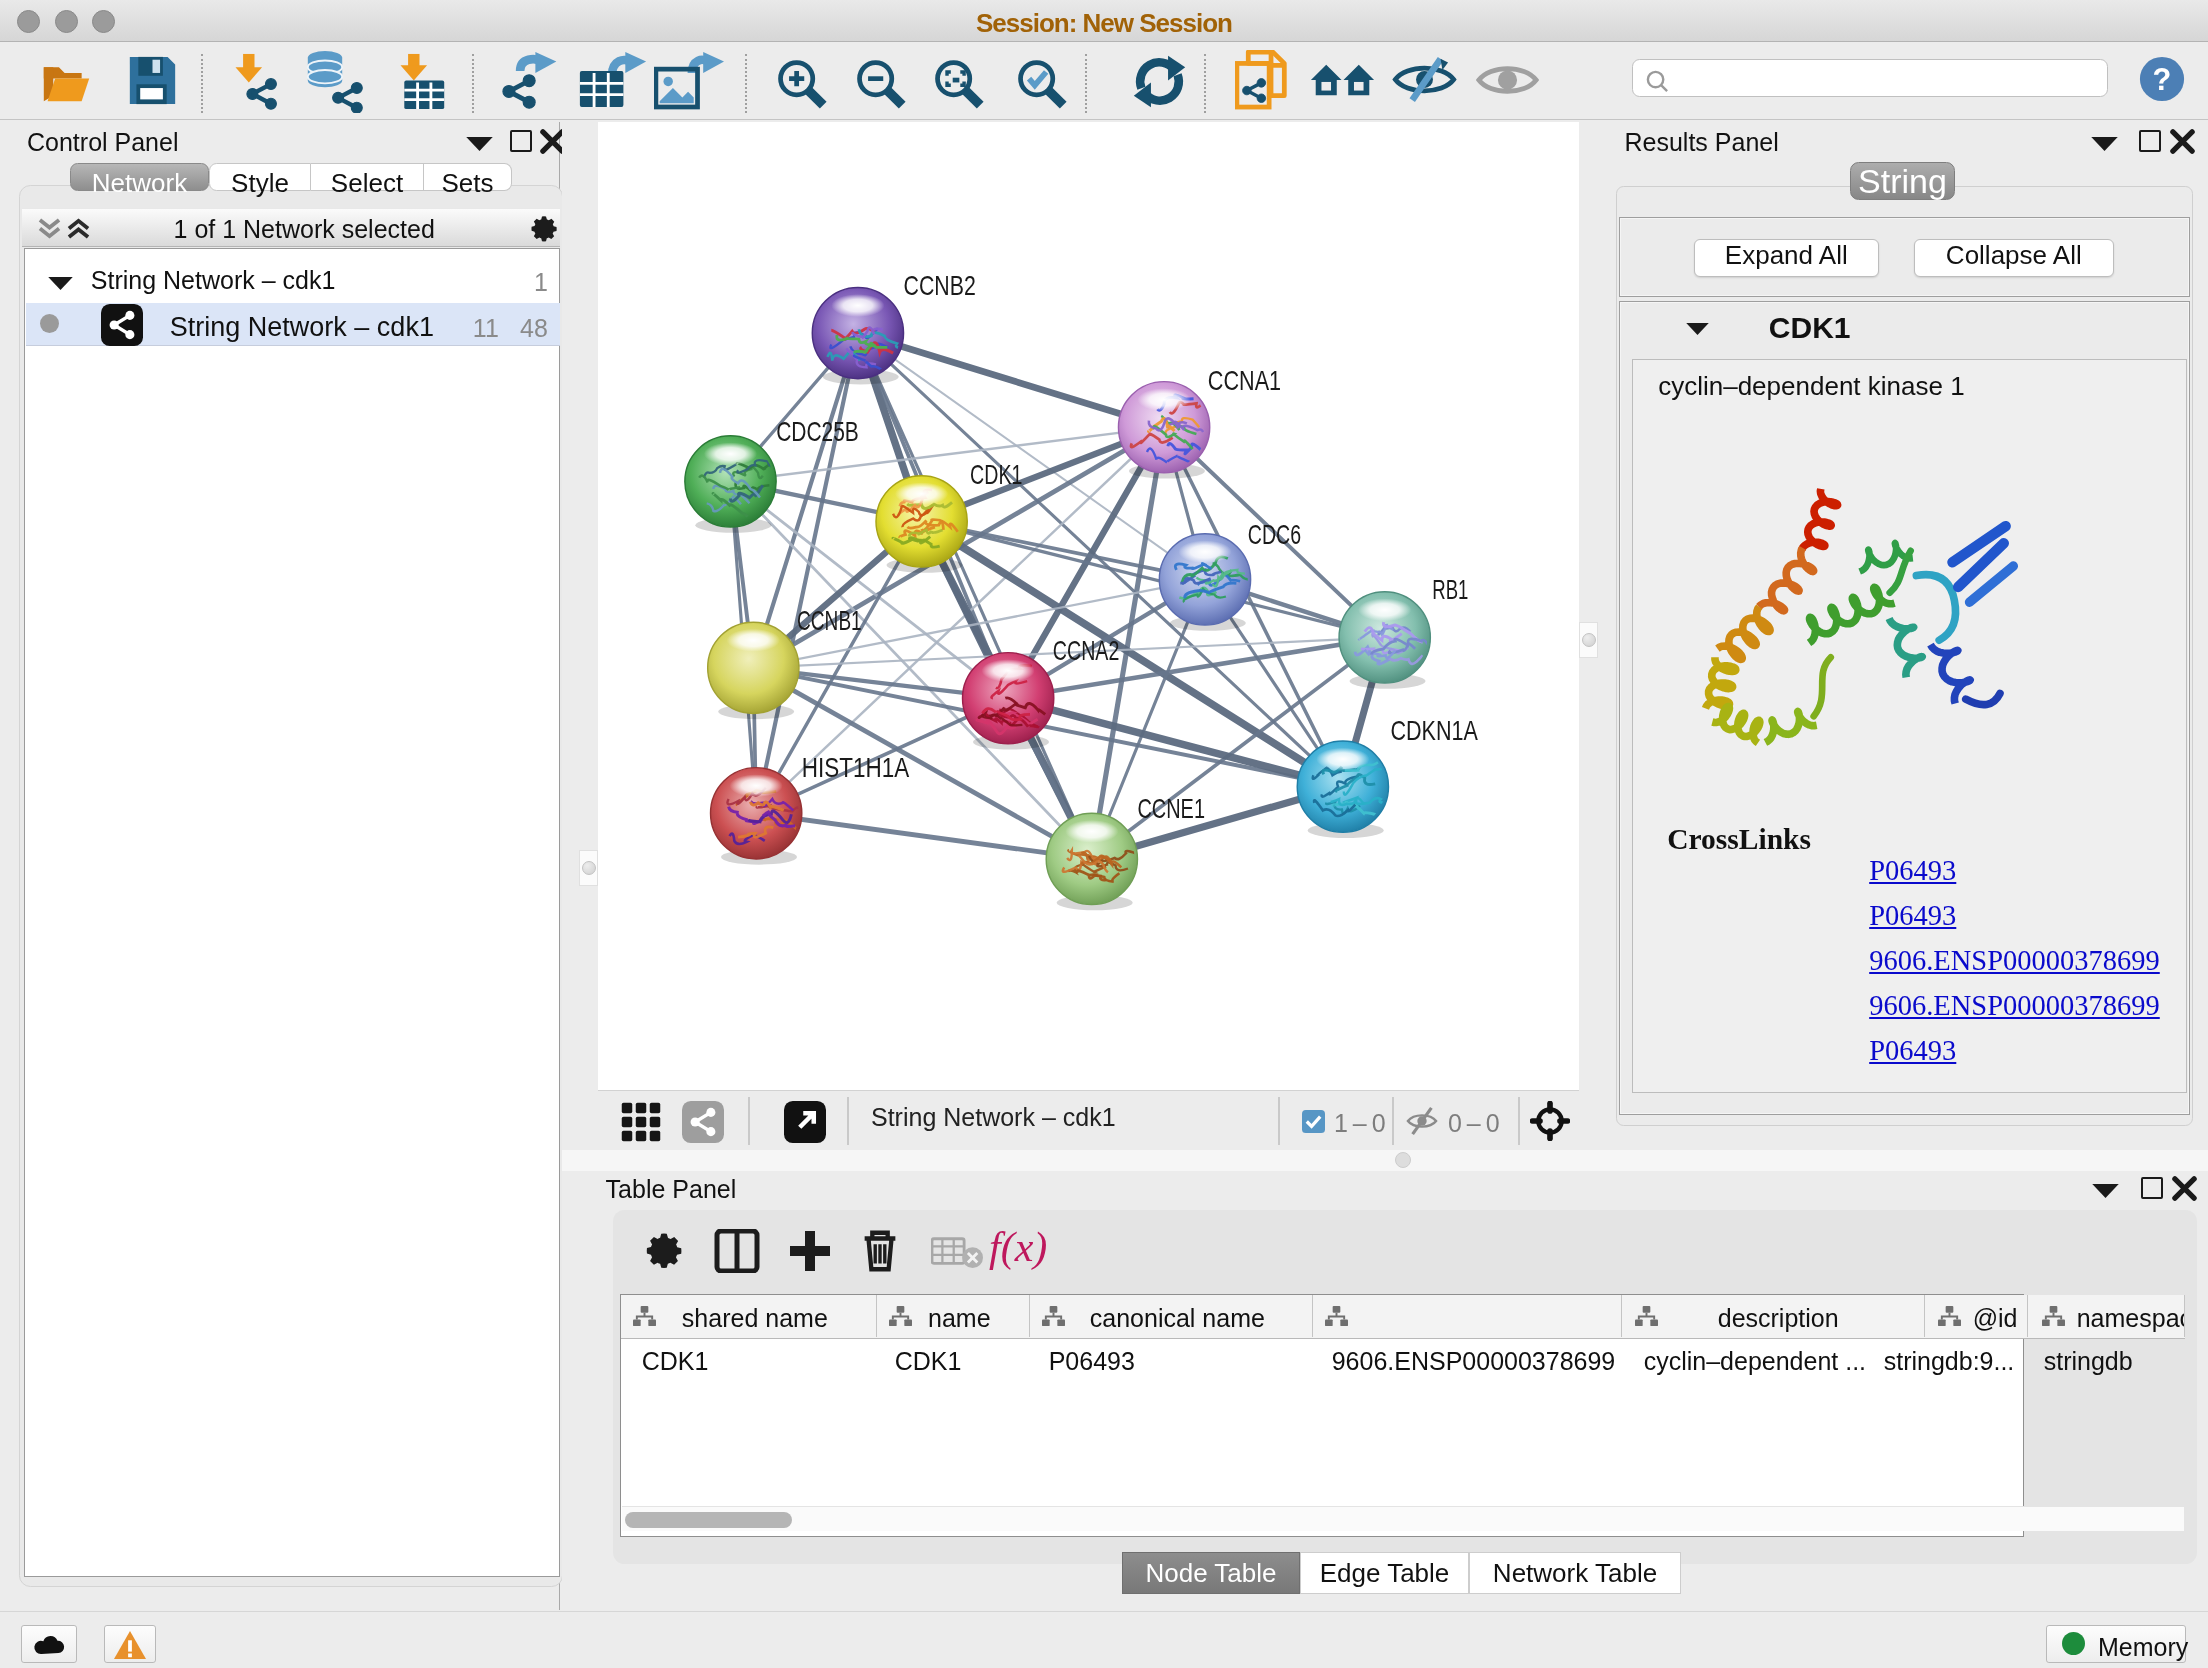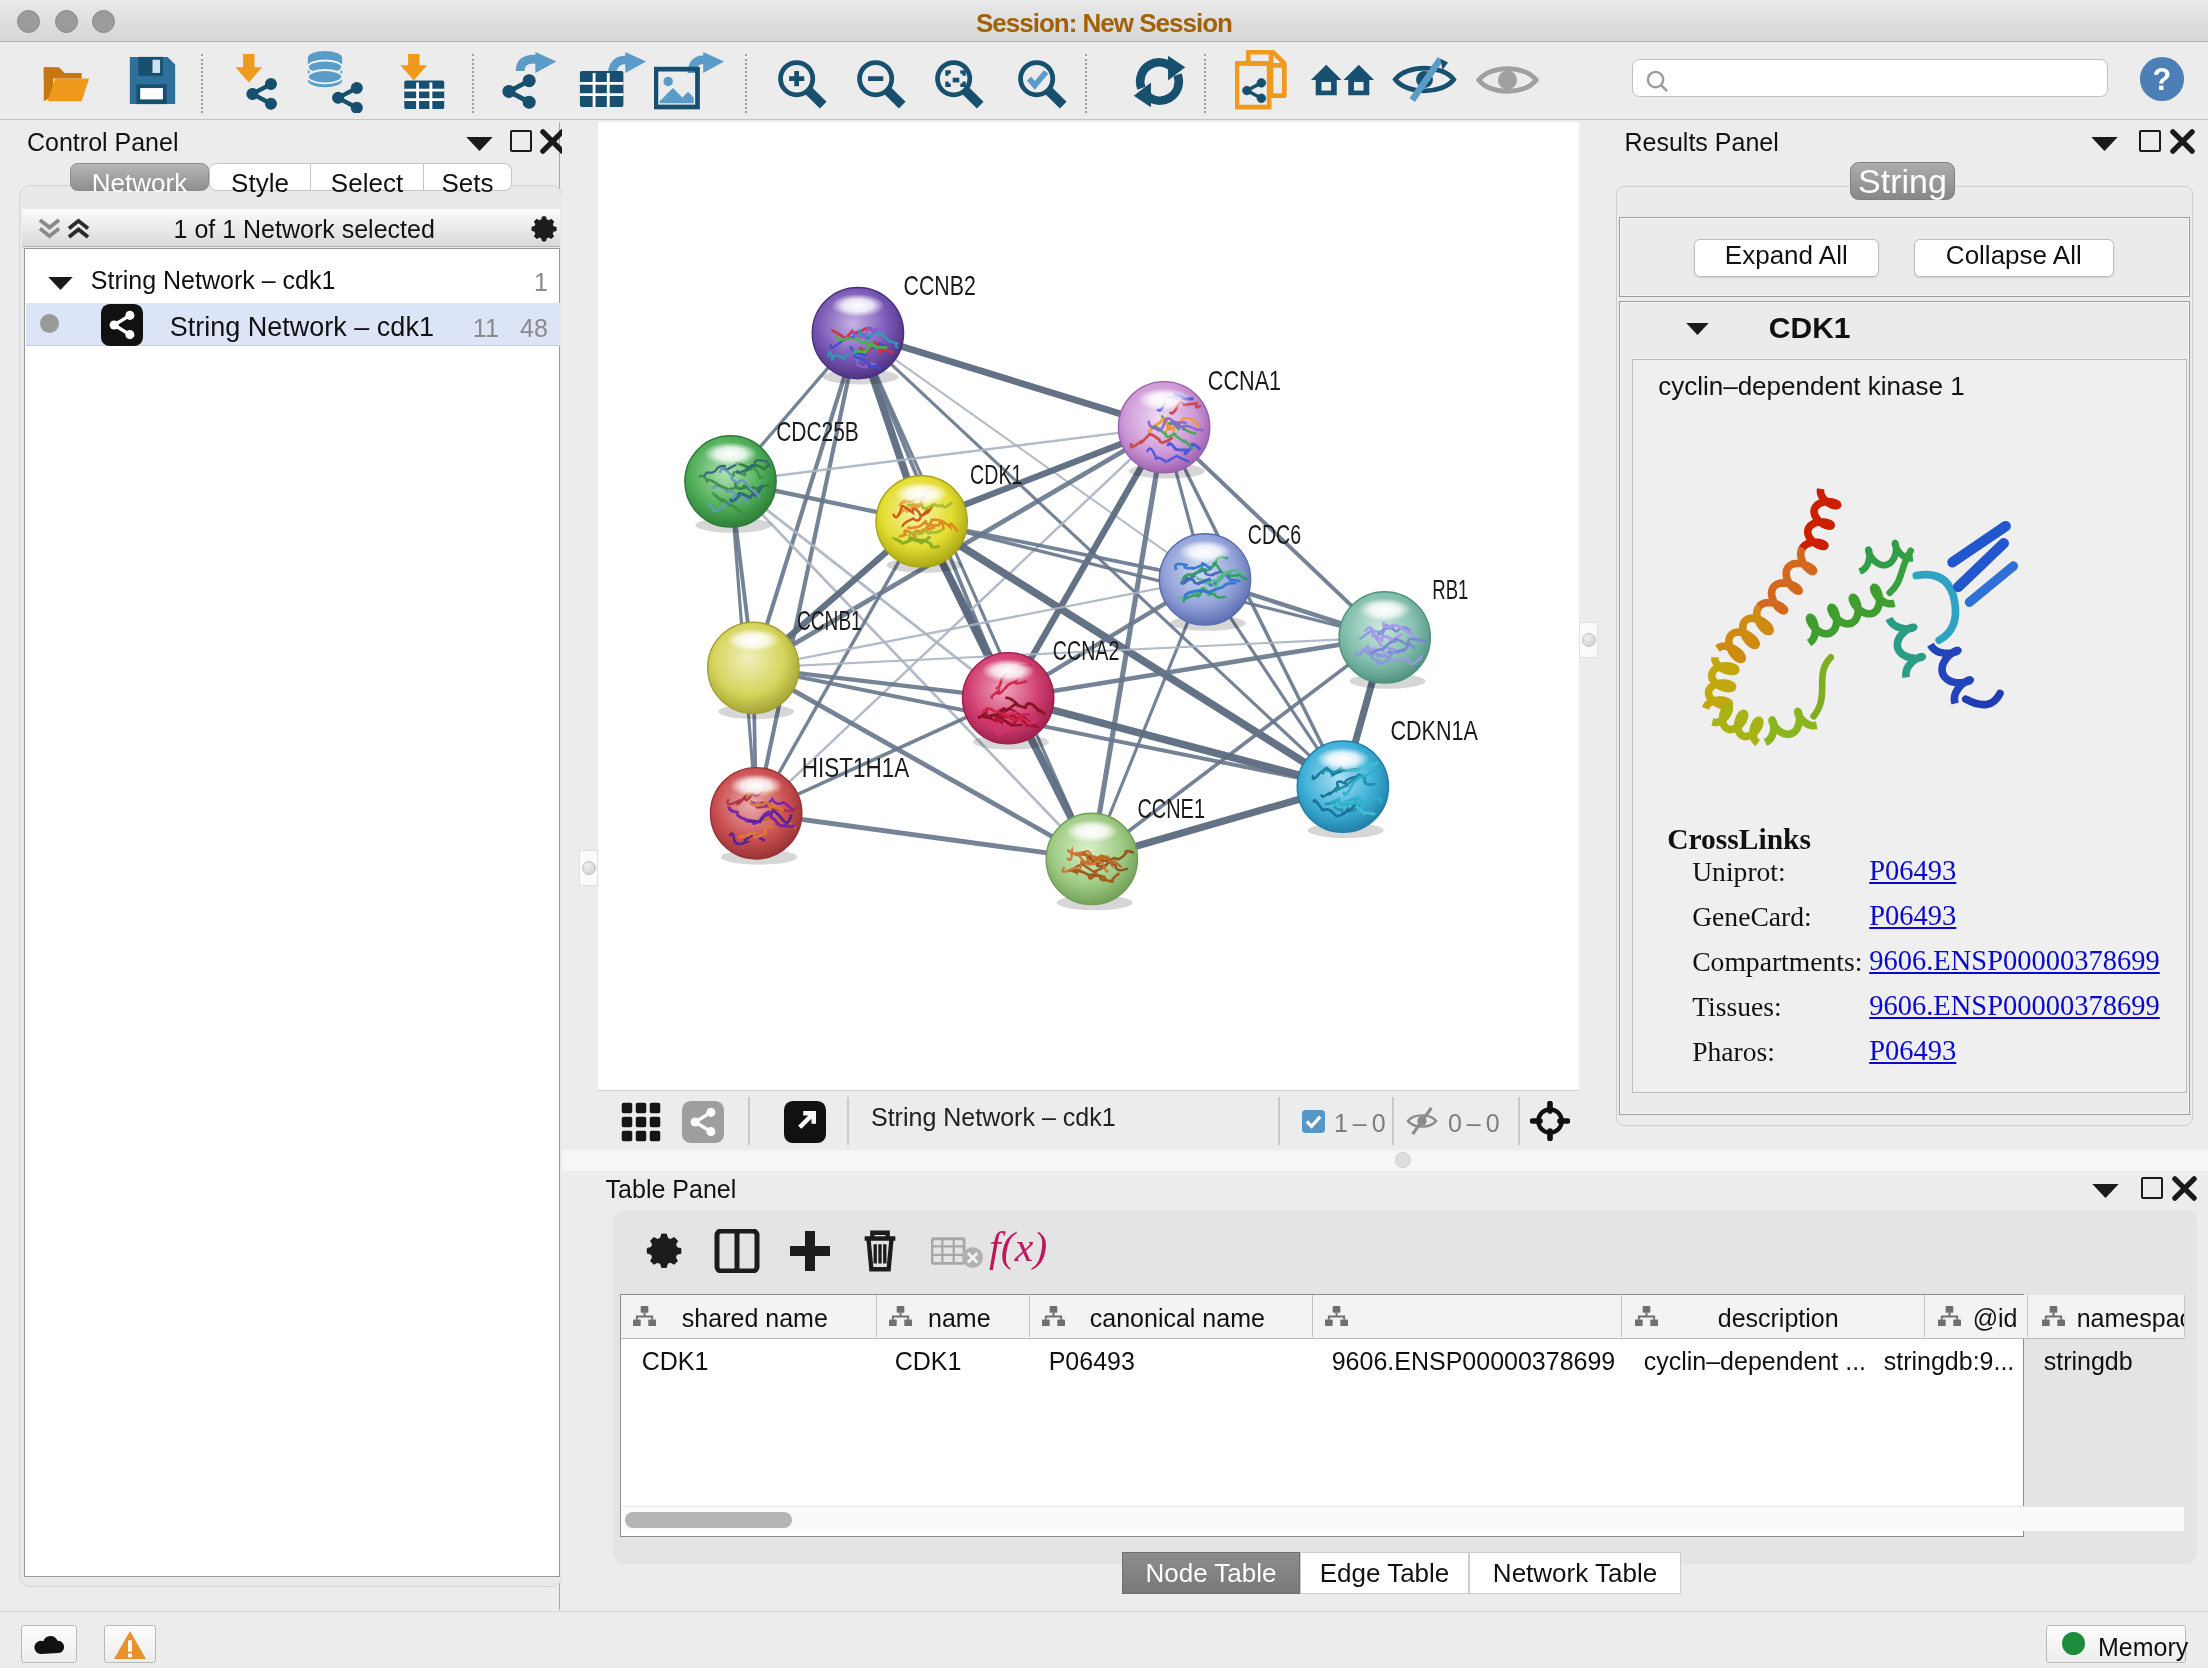--- a/index.html
+++ b/index.html
@@ -679,21 +679,20 @@
 <path d="M230,128 C244,116 240,104 252,84" fill="none" stroke="#36a040" stroke-width="7" stroke-linecap="round"></path>
 <path d="M229.4,155.1 L230.6,157.8 L232.4,160.1 L234.8,162.2 L237.7,163.7 L240.8,164.9 L243.9,165.6 L247.0,165.9 L249.7,165.8 L252.0,165.6 L253.7,165.2 L254.8,164.7 L255.1,164.4 L254.6,164.3 L253.6,164.5 L251.9,165.1 L249.8,166.1 L247.5,167.6 L245.1,169.4 L242.8,171.7 L240.8,174.3 L239.2,177.2 L238.3,180.2 L238.0,183.2 L238.4,186.1 L239.6,188.8 L241.4,191.1 L243.8,193.2 L246.7,194.7 L249.8,195.9 L252.9,196.6 L256.0,196.9 L258.7,196.8 L261.0,196.6 L262.7,196.2 L263.8,195.7 L264.1,195.4 L263.6,195.3 L262.6,195.5 L260.9,196.1 L258.8,197.1 L256.5,198.6 L254.1,200.4 L251.8,202.7 L249.8,205.3 L248.2,208.2 L247.3,211.2 L247.0,214.2 L247.4,217.1" fill="none" stroke="#2a9e85" stroke-width="8" stroke-linejoin="round"></path>
 <path d="M258,110 q34 -6 40 26 q6 30 -16 42" fill="none" stroke="#2fa3c4" stroke-width="8" stroke-linecap="round"></path>
 <path d="M296,96 L352,58" fill="none" stroke="#2156cc" stroke-width="11" stroke-linecap="round"></path>
 <path d="M350,76 L302,122" fill="none" stroke="#2156cc" stroke-width="11" stroke-linecap="round"></path>
 <path d="M314,138 L360,100" fill="none" stroke="#2f6fd6" stroke-width="10" stroke-linecap="round"></path>
 <path d="M272.9,182.6 L274.5,185.3 L276.8,187.6 L279.6,189.5 L282.8,190.8 L286.3,191.5 L289.8,191.8 L293.1,191.7 L296.1,191.3 L298.5,190.6 L300.3,189.9 L301.3,189.3 L301.6,188.9 L301.1,188.7 L299.9,189.0 L298.1,189.8 L296.0,191.1 L293.6,192.9 L291.2,195.2 L289.0,197.9 L287.1,200.9 L285.7,204.1 L285.1,207.4 L285.1,210.6 L285.9,213.6 L287.5,216.3 L289.8,218.6 L292.6,220.5 L295.8,221.8 L299.3,222.5 L302.8,222.8 L306.1,222.7 L309.1,222.3 L311.5,221.6 L313.3,220.9 L314.3,220.3 L314.6,219.9 L314.1,219.7 L312.9,220.0 L311.1,220.8 L309.0,222.1 L306.6,223.9 L304.2,226.2 L302.0,228.9 L300.1,231.9 L298.7,235.1 L298.1,238.4 L298.1,241.6 L298.9,244.6" fill="none" stroke="#2244bb" stroke-width="8" stroke-linejoin="round"></path>
 <path d="M310,240 q26 14 36 -6" fill="none" stroke="#1f3db0" stroke-width="8" stroke-linecap="round"></path>
 </svg>
       <div class="serif abs" style="left:34px; top:463px; font-size:29.5px; font-weight:bold; color:#111;">CrossLinks</div>
-      <div class="serif abs" style="left:59px; top:489px; font-size:27.6px; color:#111; line-height:45px;">Uniprot:<br>GeneCard:<br>Compartments:<br>Tissues:<br>Pharos:</div>
       <div class="serif abs" style="left:236px; top:488px; font-size:28.5px; line-height:45px;"><span class="xlink">P06493</span><br><span class="xlink">P06493</span><br><span class="xlink">9606.ENSP00000378699</span><br><span class="xlink">9606.ENSP00000378699</span><br><span class="xlink">P06493</span></div>
     </div>
   </div>
 </div>
 
 <div id="tpanel" class="abs">
   <div class="ptitle abs" style="left:7.6px; top:3.8px;">Table Panel</div>
   <svg class="abs" style="left:1494px; top:11.4px" width="27" height="17" viewBox="0 0 28 18">
       <polygon points="0,2 28,2 14,17" fill="#1a1a1a"></polygon>
     </svg>

